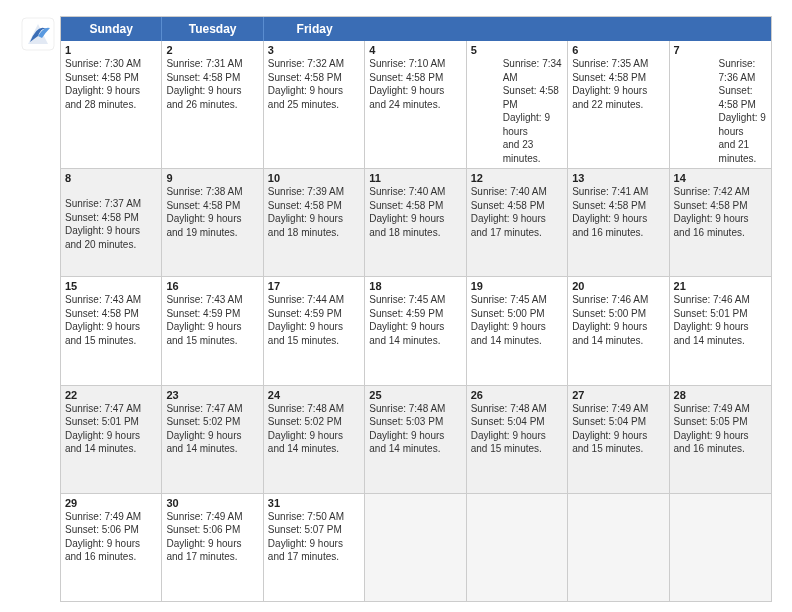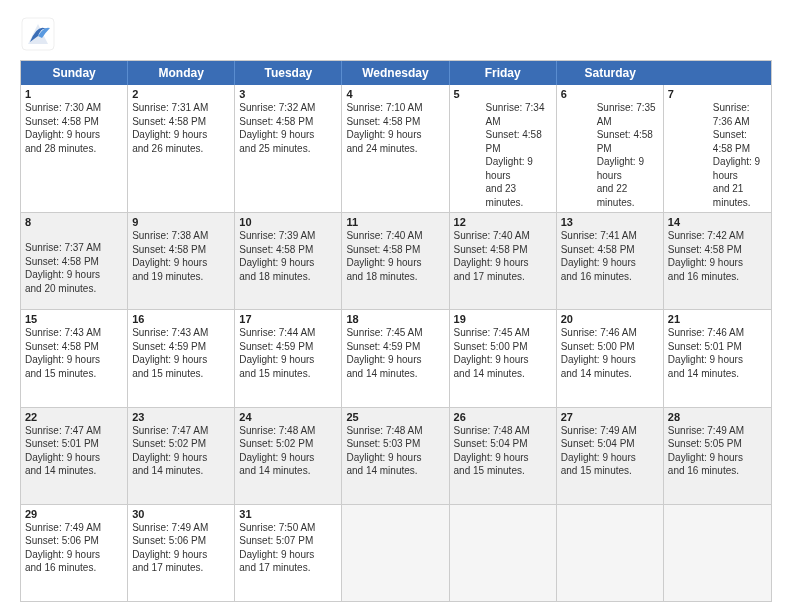--- a/index.html
+++ b/index.html
@@ -8,21 +8,21 @@
       background: #fff;
       width: 792px;
       height: 612px;
       overflow: hidden;
     }
     .page {
       width: 792px;
       height: 612px;
       padding: 16px 20px 10px 20px;
       display: flex;
-      flex-direction: column;
+      flex-direction: row;
     }
     .header {
       display: flex;
       justify-content: space-between;
       align-items: flex-start;
       margin-bottom: 8px;
     }
     .logo {
       display: flex;
       align-items: center;
@@ -127,25 +127,22 @@
     </div>
     <div class="title-block">
       <div class="main-title"></div>
       <div class="subtitle"></div>
     </div>
   </div>
 
   <div class="calendar">
     <div class="cal-header">
     <div class="cal-header-cell">Sunday</div>
-        <div class="cal-header-cell">Monday</div>
         <div class="cal-header-cell">Tuesday</div>
-        <div class="cal-header-cell">Wednesday</div>
         <div class="cal-header-cell">Friday</div>
-        <div class="cal-header-cell">Saturday</div>
       </div>
     <div class="cal-body">
     <div class="cal-row">
           <div class="cal-cell">
             <div class="day-num">1</div>
             <div class="day-info" style="white-space: pre-line;">Sunrise: 7:30 AM
 Sunset: 4:58 PM
 Daylight: 9 hours
 and 28 minutes.</div>
           </div>
@@ -172,21 +169,21 @@
           </div>
           <div class="cal-cell">
             <div class="day-num">5</div>
             <div class="day-info" style="white-space: pre-line; margin-left: 32px;">Sunrise: 7:34 AM
 Sunset: 4:58 PM
 Daylight: 9 hours
 and 23 minutes.</div>
           </div>
           <div class="cal-cell">
             <div class="day-num">6</div>
-            <div class="day-info" style="white-space: pre-line; margin-left: 36px;">Sunrise: 7:35 AM
+            <div class="day-info" style="white-space: pre-line;">Sunrise: 7:35 AM
 Sunset: 4:58 PM
 Daylight: 9 hours
 and 22 minutes.</div>
           </div>
           <div class="cal-cell">
             <div class="day-num">7</div>
             <div class="day-info" style="white-space: pre-line; margin-left: 45px;">Sunrise: 7:36 AM
 Sunset: 4:58 PM
 Daylight: 9 hours
 and 21 minutes.</div>

